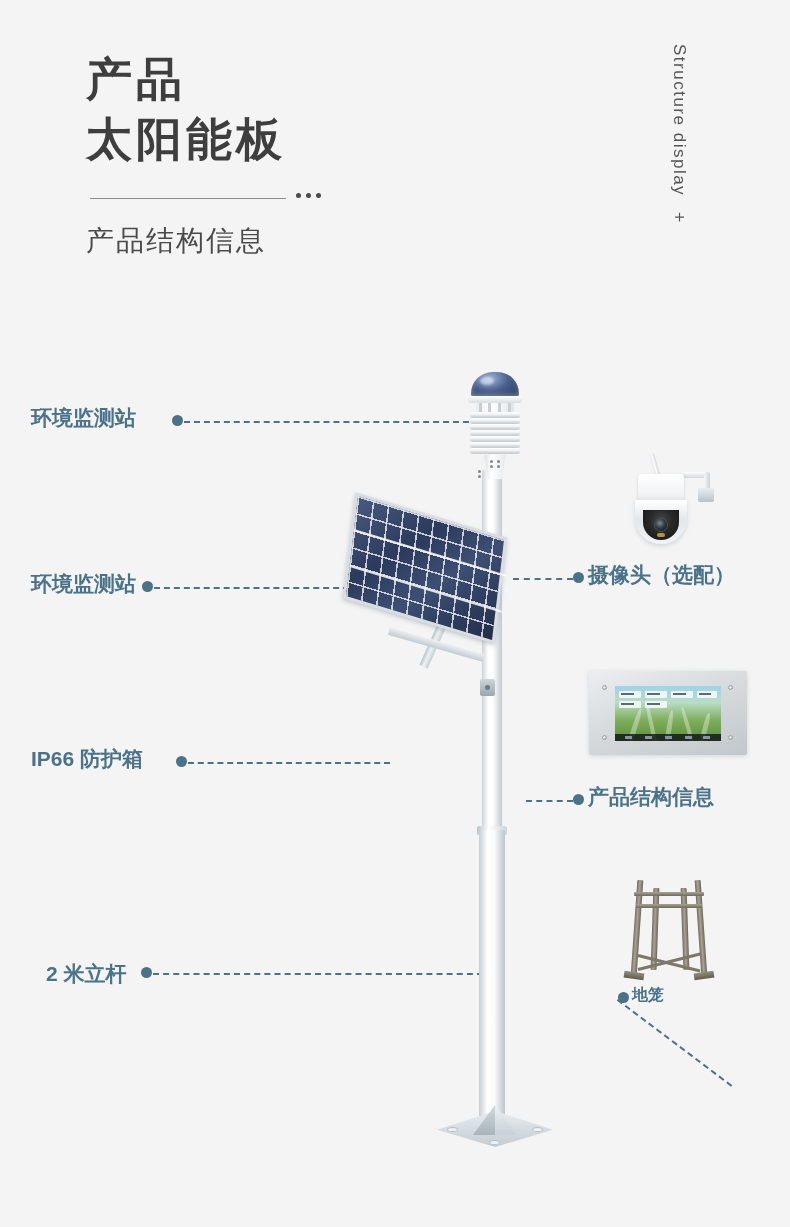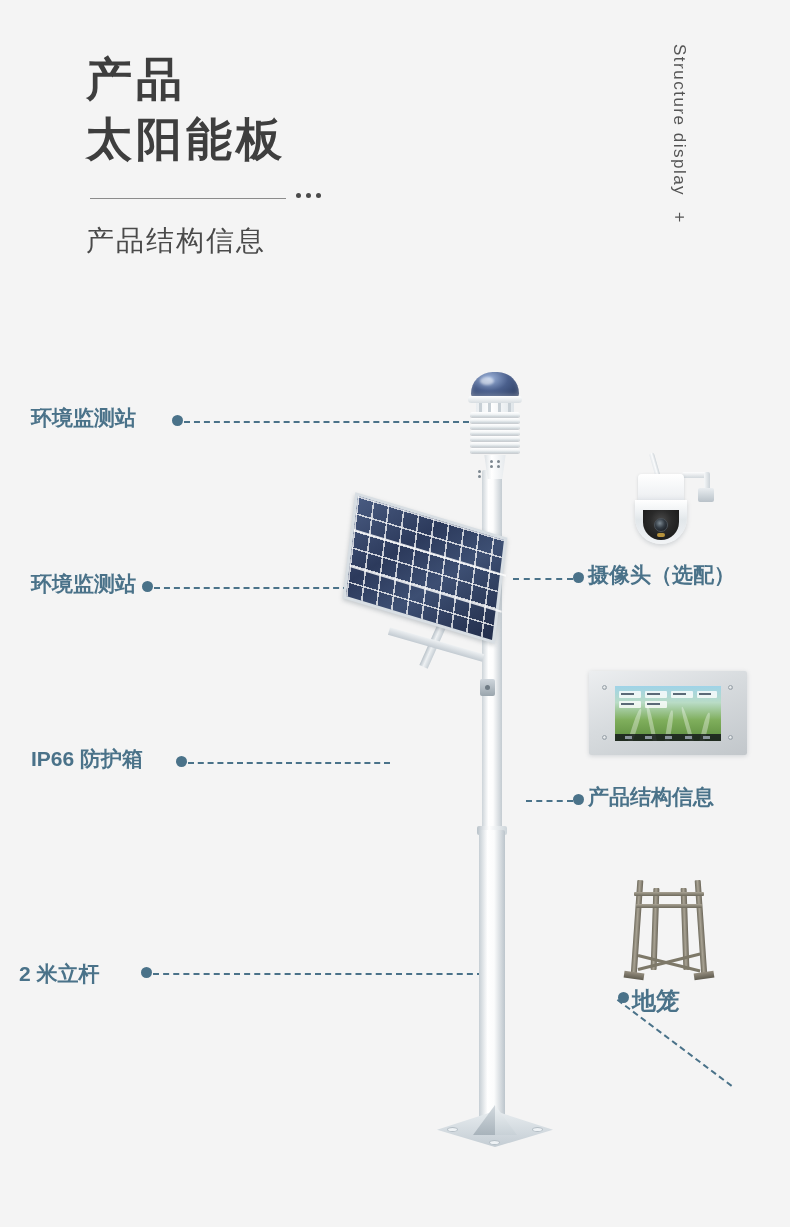--- a/index.html
+++ b/index.html
@@ -46,21 +46,21 @@
     position: absolute; left: 668px; top: 44px;
     writing-mode: vertical-rl;
     font-size: 17px; color: #545454; letter-spacing: 1.5px;
     white-space: nowrap;
   }
 
   
   .cal { position: absolute; color: #4a7289; font-weight: 700; white-space: nowrap; }
   .cal-l { font-size: 21px; }
   .cal-r { font-size: 21px; }
-  .cal-sm { font-size: 24px; }
+  .cal-sm { font-size: 16px; }
 
   .dot {
     position: absolute; width: 11px; height: 11px;
     border-radius: 50%; background: #4a7289;
   }
   .dash {
     position: absolute; height: 0;
     border-top: 2px dashed #4a7289;
   }
   .dash-diag {
@@ -420,21 +420,21 @@
   <div class="dash" style="left:184px; top:421px; width:285px;"></div>
 
   <div class="cal cal-l" style="left:31px; top:570px;">环境监测站</div>
   <div class="dot" style="left:142px; top:581px;"></div>
   <div class="dash" style="left:154px; top:587px; width:205px;"></div>
 
   <div class="cal cal-l" style="left:31px; top:745px;">IP66 防护箱</div>
   <div class="dot" style="left:176px; top:756px;"></div>
   <div class="dash" style="left:188px; top:762px; width:202px;"></div>
 
-  <div class="cal cal-l" style="left:19px; top:960px;">2 米立杆</div>
+  <div class="cal cal-l" style="left:46px; top:960px;">2 米立杆</div>
   <div class="dot" style="left:141px; top:967px;"></div>
   <div class="dash" style="left:153px; top:973px; width:330px;"></div>
 
   <div class="dash" style="left:513px; top:578px; width:60px;"></div>
   <div class="dot" style="left:573px; top:572px;"></div>
   <div class="cal cal-r" style="left:588px; top:561px;">摄像头（选配）</div>
 
   <div class="dash" style="left:526px; top:800px; width:47px;"></div>
   <div class="dot" style="left:573px; top:794px;"></div>
   <div class="cal cal-r" style="left:588px; top:783px;">产品结构信息</div>

